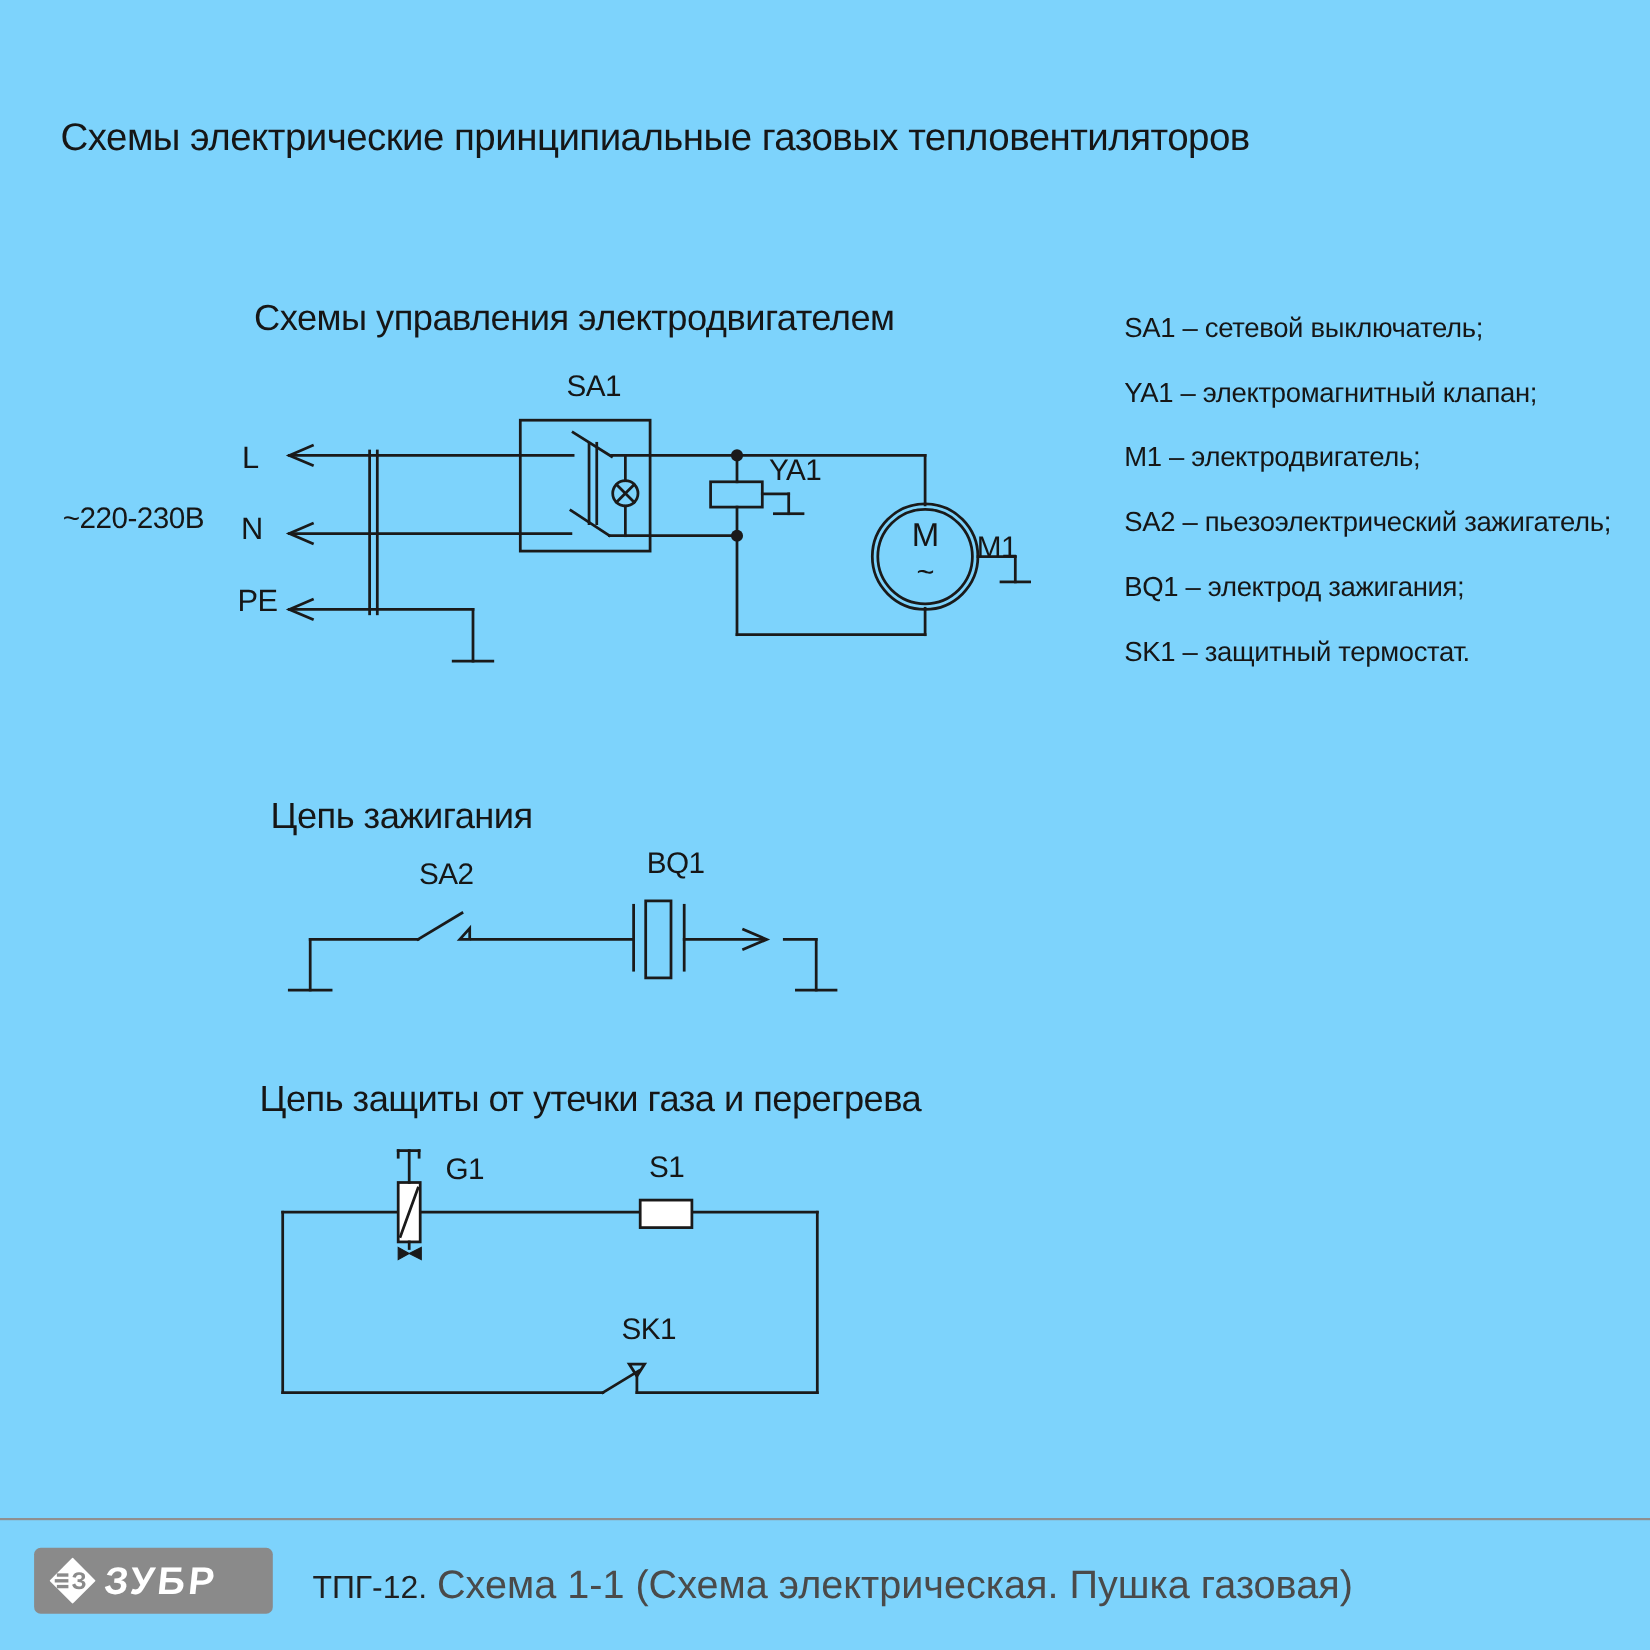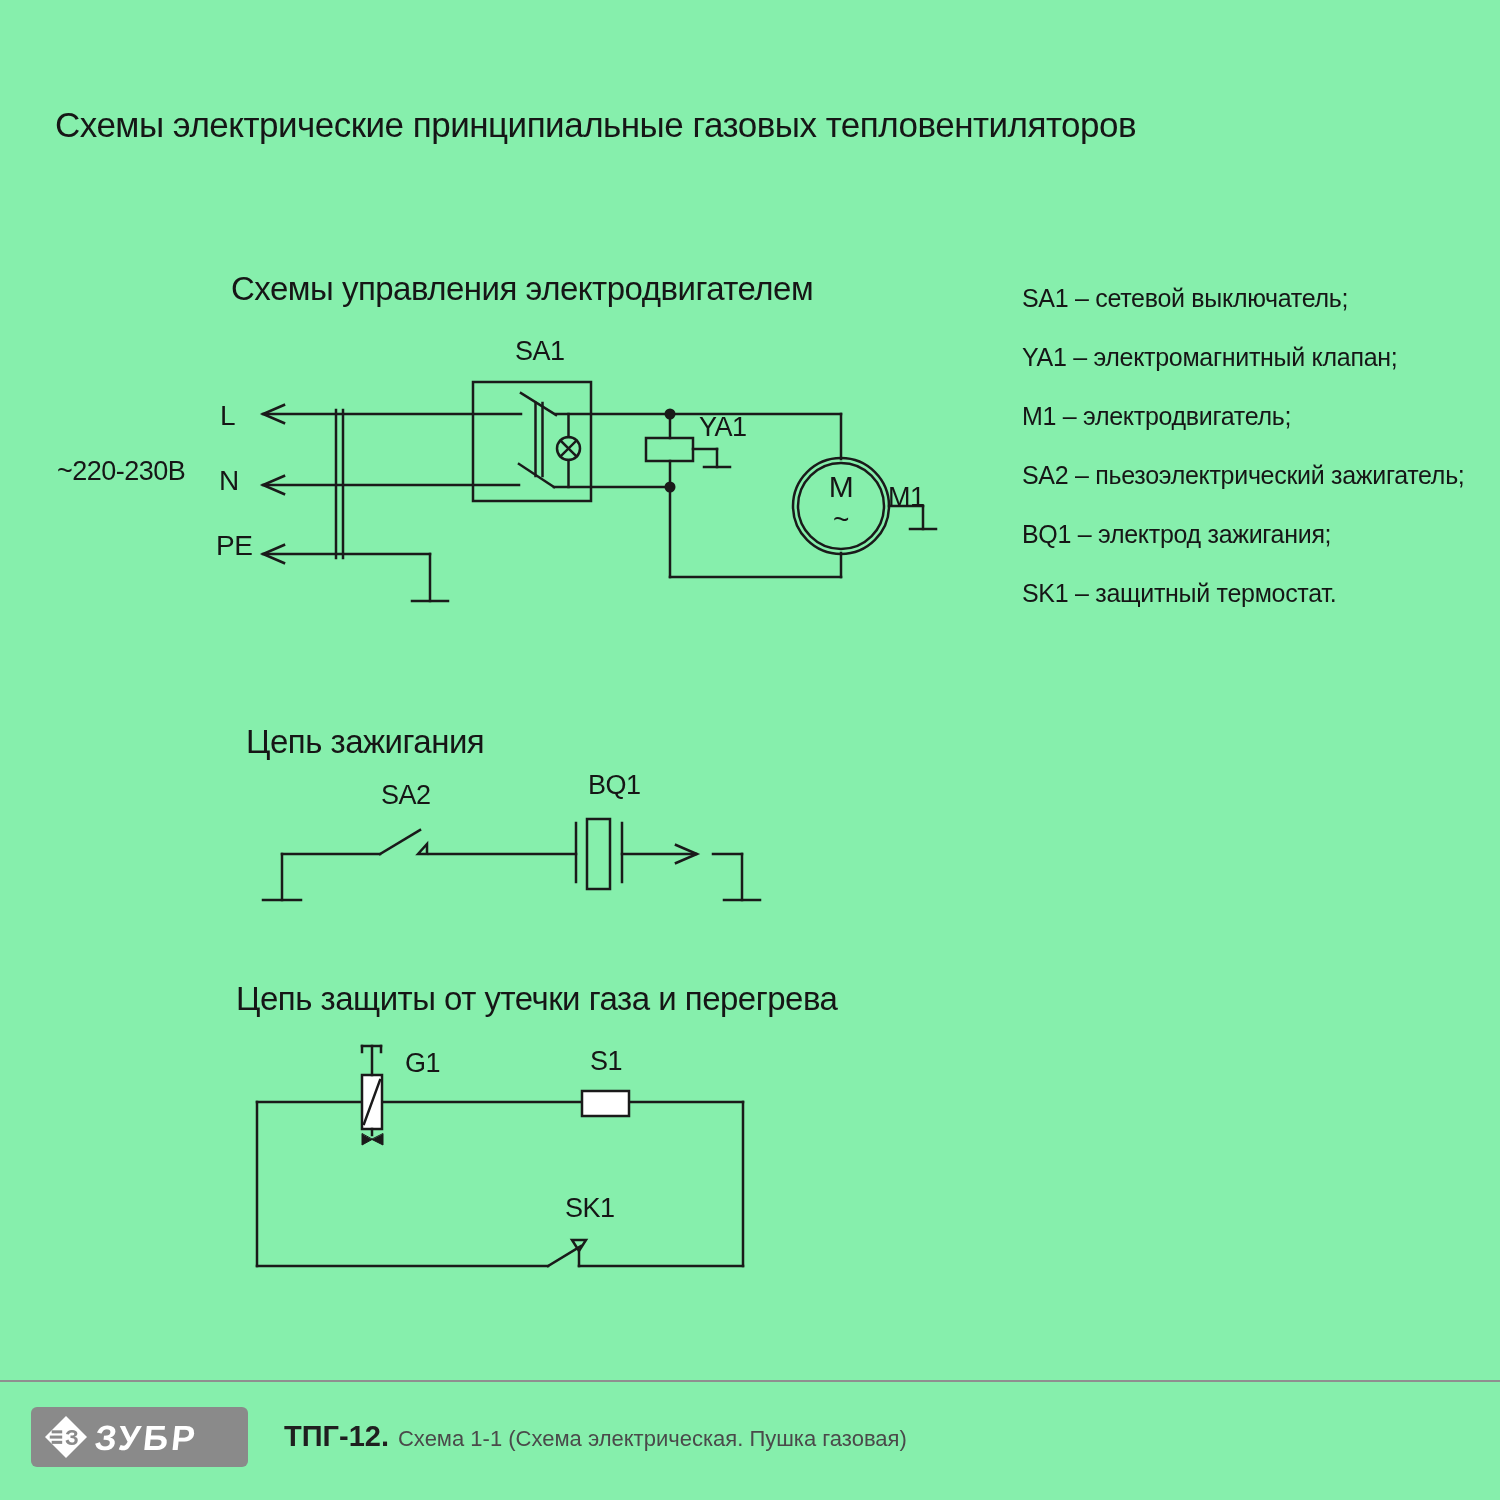--- a/index.html
+++ b/index.html
@@ -1,39 +1,39 @@
 <!DOCTYPE html>
 <html><head>
 <meta charset="utf-8">
 <style>
   html,body{margin:0;padding:0;background:#ffffff;}
   #canvas{
-    position:relative;width:1500px;height:1500px;background:#86efac;overflow:hidden;
+    position:relative;width:1500px;height:1500px;background:#7dd3fc;overflow:hidden;
     font-family:"Liberation Sans", sans-serif;color:#111;
   }
   #schem-svg{position:absolute;left:0;top:0;}
   .t{position:absolute;white-space:nowrap;line-height:1;color:#161616;}
   .title{font-size:35px;letter-spacing:-0.5px;}
   .hd{font-size:33px;letter-spacing:-0.5px;}
   .comp{font-size:27px;letter-spacing:-0.5px;}
   .ctr{transform:translateX(-50%);}
   .legend{position:absolute;left:1022px;top:285px;display:flex;flex-direction:column;}
   .legend-item{font-size:25px;line-height:26px;letter-spacing:-0.3px;margin-bottom:33px;white-space:nowrap;color:#161616;}
   .footer-divider{position:absolute;left:0;top:1380px;width:1500px;height:0;border-top:2px solid #8f8f8f;}
   .logo-box{
     position:absolute;left:31px;top:1407px;width:217px;height:60px;background:#8a8a8a;
     border-radius:6px;display:flex;align-items:center;justify-content:flex-start;padding-left:14px;box-sizing:border-box;
   }
   .logo-brand{
     color:#ffffff;font-weight:800;font-size:35px;letter-spacing:3px;
     transform:skewX(-6deg);margin-left:8px;line-height:1;
   }
   .footer-text{position:absolute;left:284px;top:1421px;white-space:nowrap;line-height:1.1;}
-  .footer-model{font-size:29px;font-weight:700;color:#1f1f1f;}
-  .footer-caption{font-size:22px;font-weight:300;color:#4a4a4a;margin-left:9px;}
+  .footer-model{font-size:29px;font-weight:400;color:#1f1f1f;}
+  .footer-caption{font-size:36px;font-weight:300;color:#4a4a4a;margin-left:9px;}
 </style>
 </head>
 <body>
 
 <div id="canvas">
 
   <svg id="schem-svg" width="1500" height="1500" viewBox="0 0 1500 1500">
     <g stroke="#1a1a1a" stroke-width="2.5" fill="none" stroke-linecap="square">
 
       <g>

